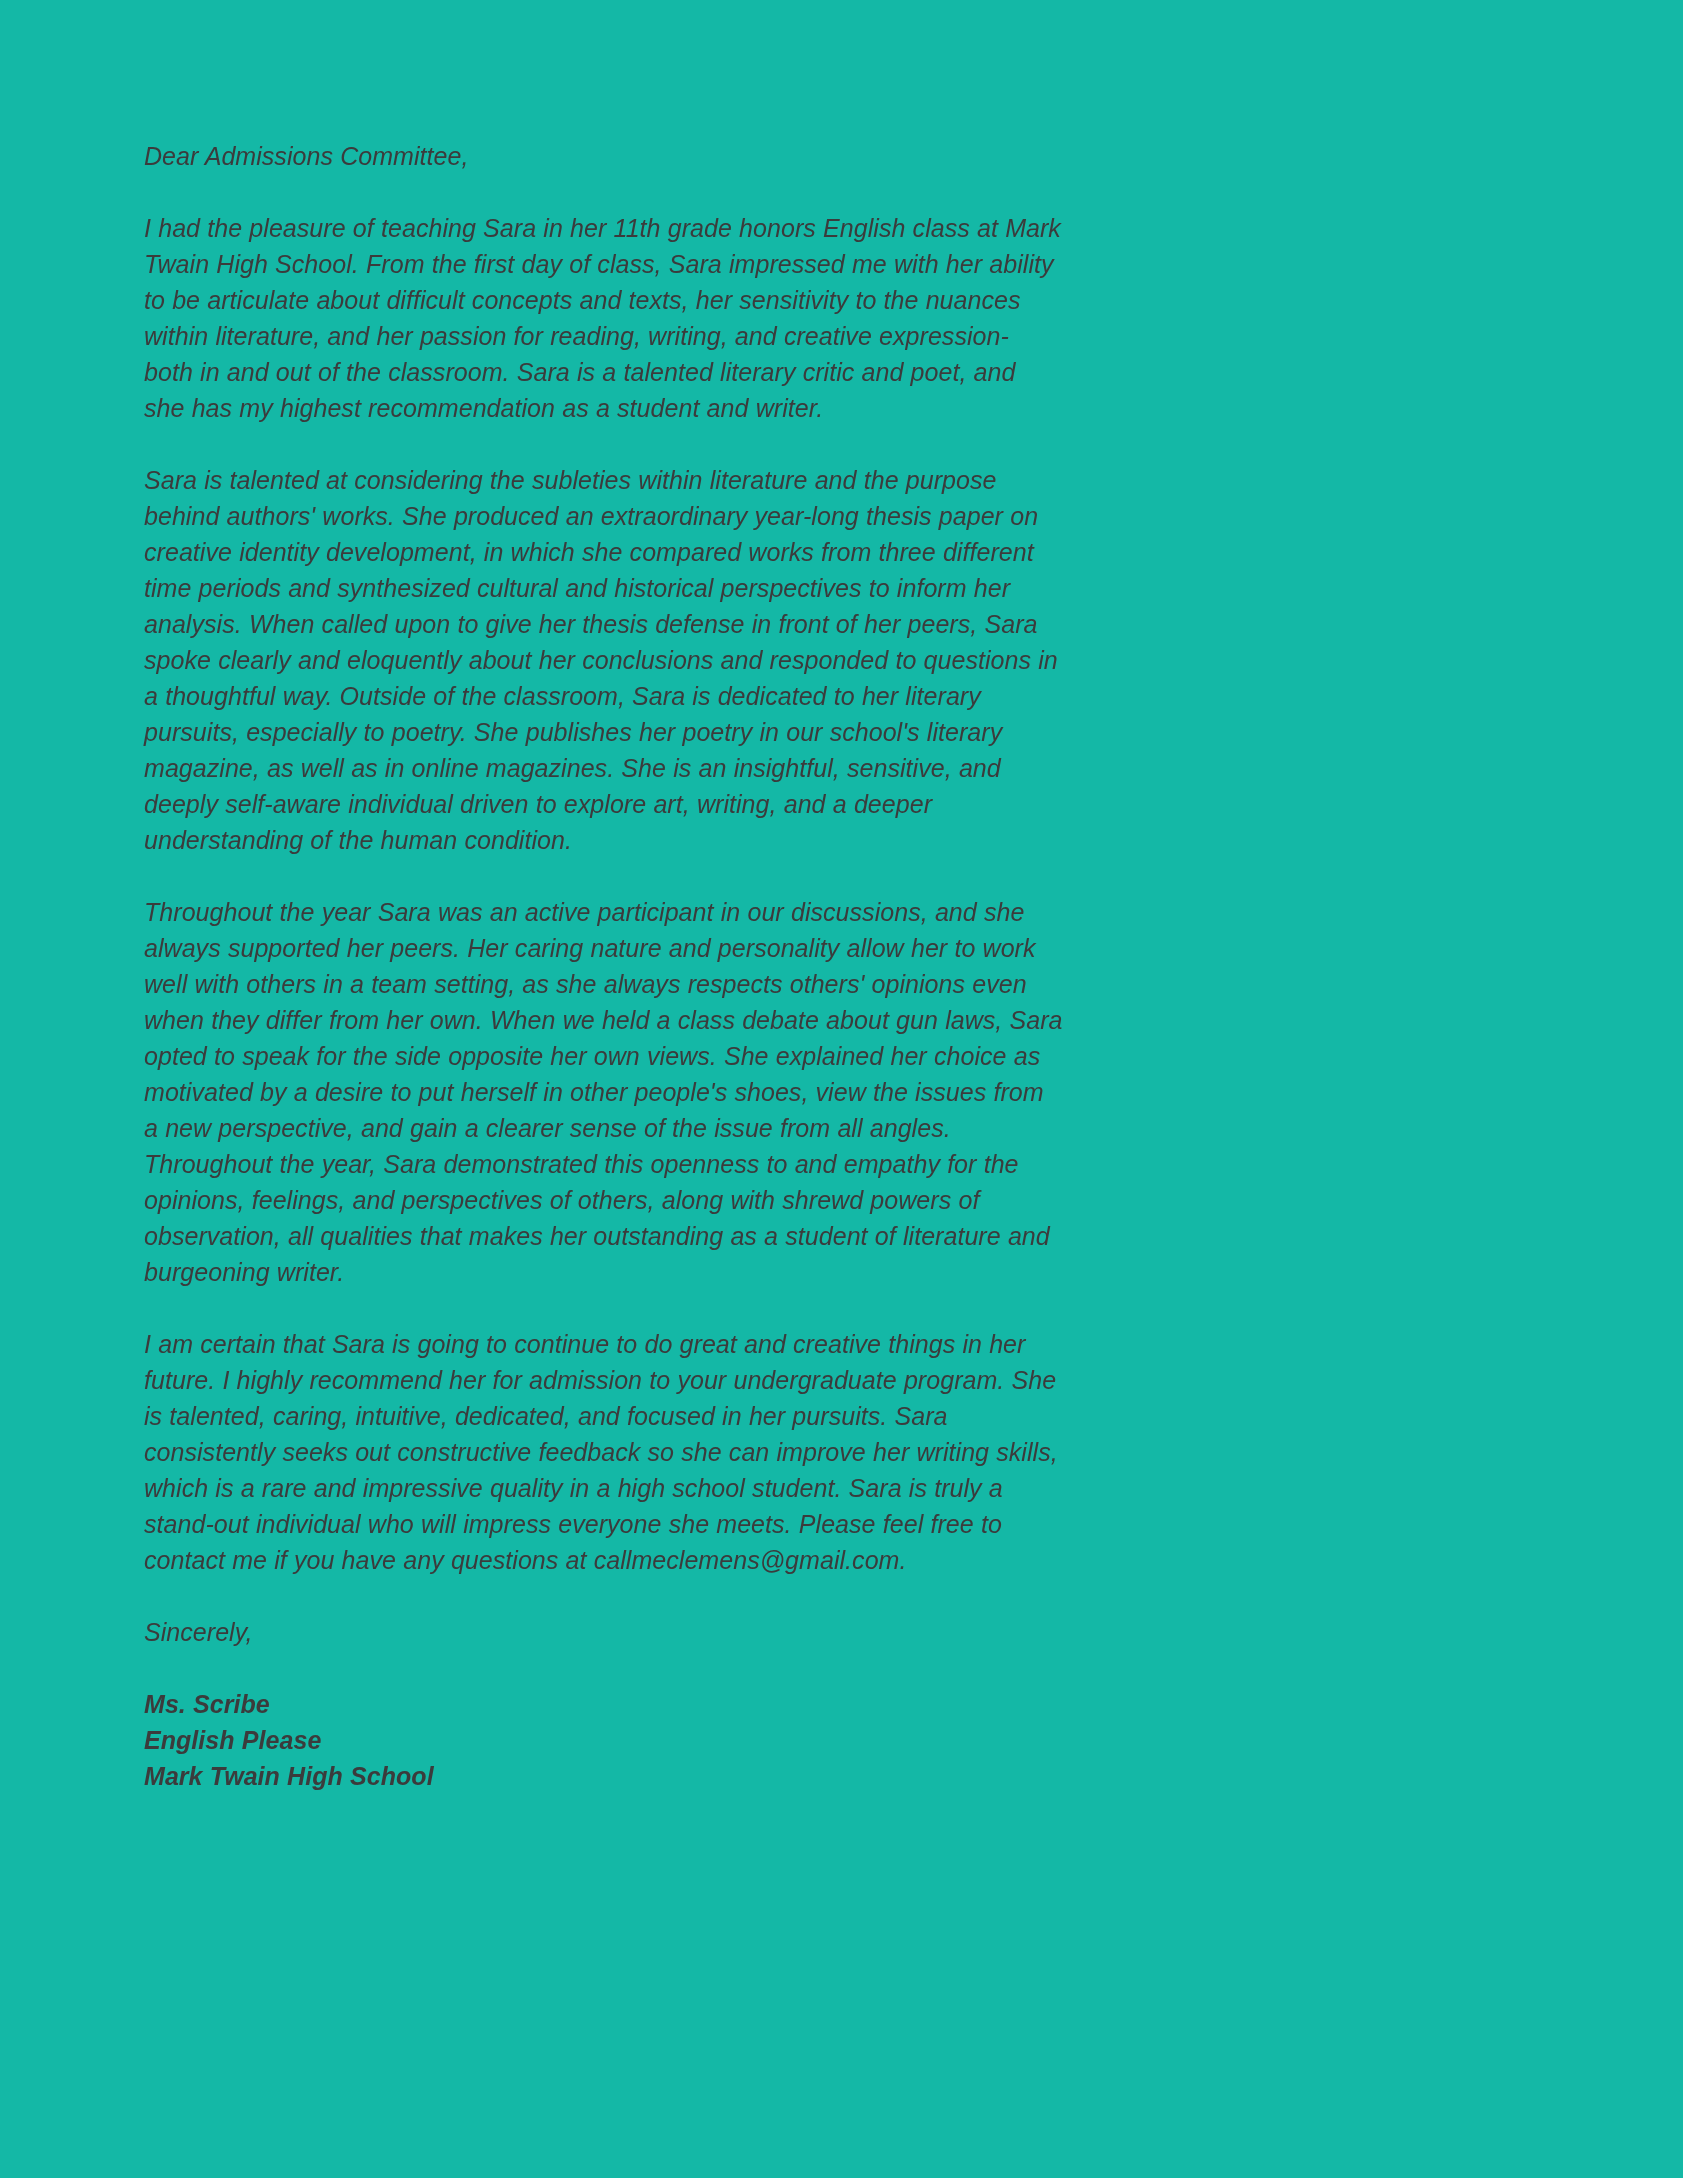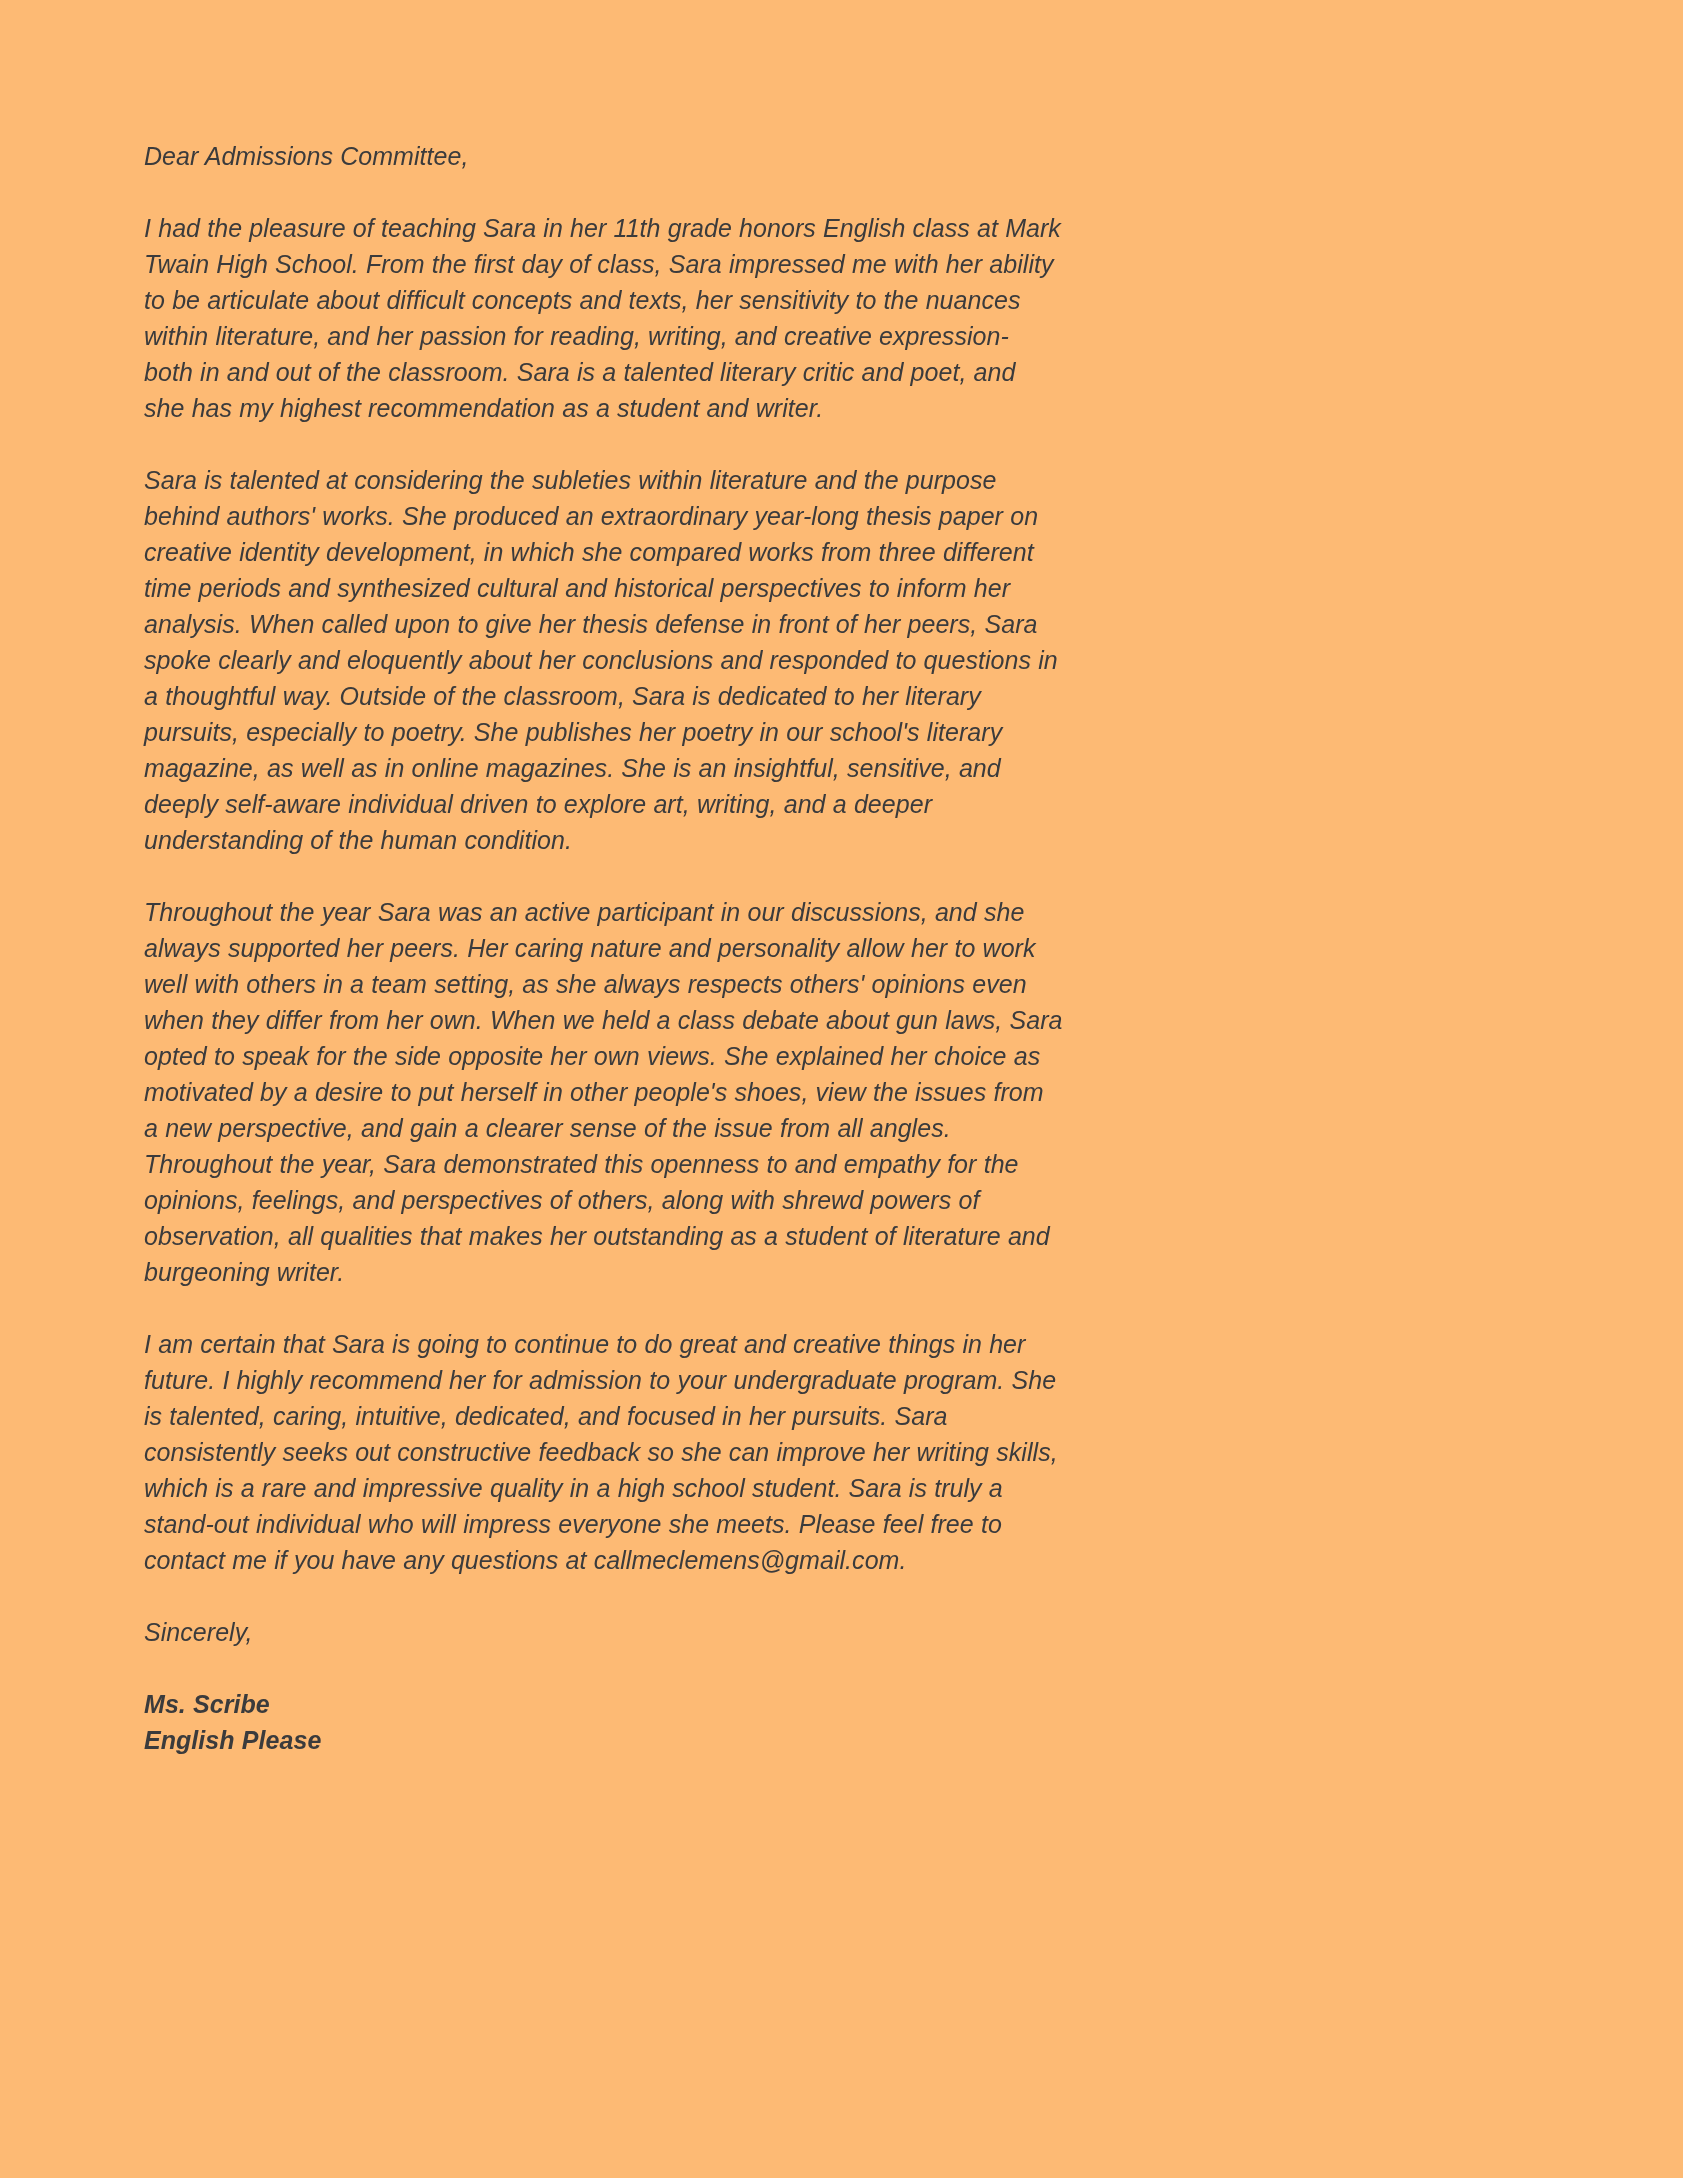--- a/index.html
+++ b/index.html
@@ -16,21 +16,21 @@
     font-family: "Liberation Sans", "DejaVu Sans", sans-serif;
   }
 
   
   .page {
     position: absolute;
     left: 0;
     top: 0;
     width: 1683px;
     height: 2178px;
-    background: #fdba74;
+    background: #14b8a6;
   }
 
   
   .letter {
     position: absolute;
     left: 144px;
     top: 138px;
     width: 919px;
     color: #3b3b3c;
     font-style: italic;
@@ -77,17 +77,18 @@
 
     <p class="body-paragraph">Throughout the year Sara was an active participant in our discussions, and she always supported her peers. Her caring nature and personality allow her to work well with others in a team setting, as she always respects others' opinions even when they differ from her own. When we held a class debate about gun laws, Sara opted to speak for the side opposite her own views. She explained her choice as motivated by a desire to put herself in other people's shoes, view the issues from a new perspective, and gain a clearer sense of the issue from all angles. Throughout the year, Sara demonstrated this openness to and empathy for the opinions, feelings, and perspectives of others, along with shrewd powers of observation, all qualities that makes her outstanding as a student of literature and burgeoning writer.</p>
 
     <p class="body-paragraph">I am certain that Sara is going to continue to do great and creative things in her future. I highly recommend her for admission to your undergraduate program. She is talented, caring, intuitive, dedicated, and focused in her pursuits. Sara consistently seeks out constructive feedback so she can improve her writing skills, which is a rare and impressive quality in a high school student. Sara is truly a stand-out individual who will impress everyone she meets. Please feel free to contact me if you have any questions at callmeclemens@gmail.com.</p>
 
     <p class="closing">Sincerely,</p>
 
     <div class="signature-block">
       <span class="sig-line">Ms. Scribe</span>
       <span class="sig-line">English Please</span>
+      <span class="sig-line">Mark Twain High School</span>
     </div>
 
   </div>
 </div>
 
 
 </body></html>

